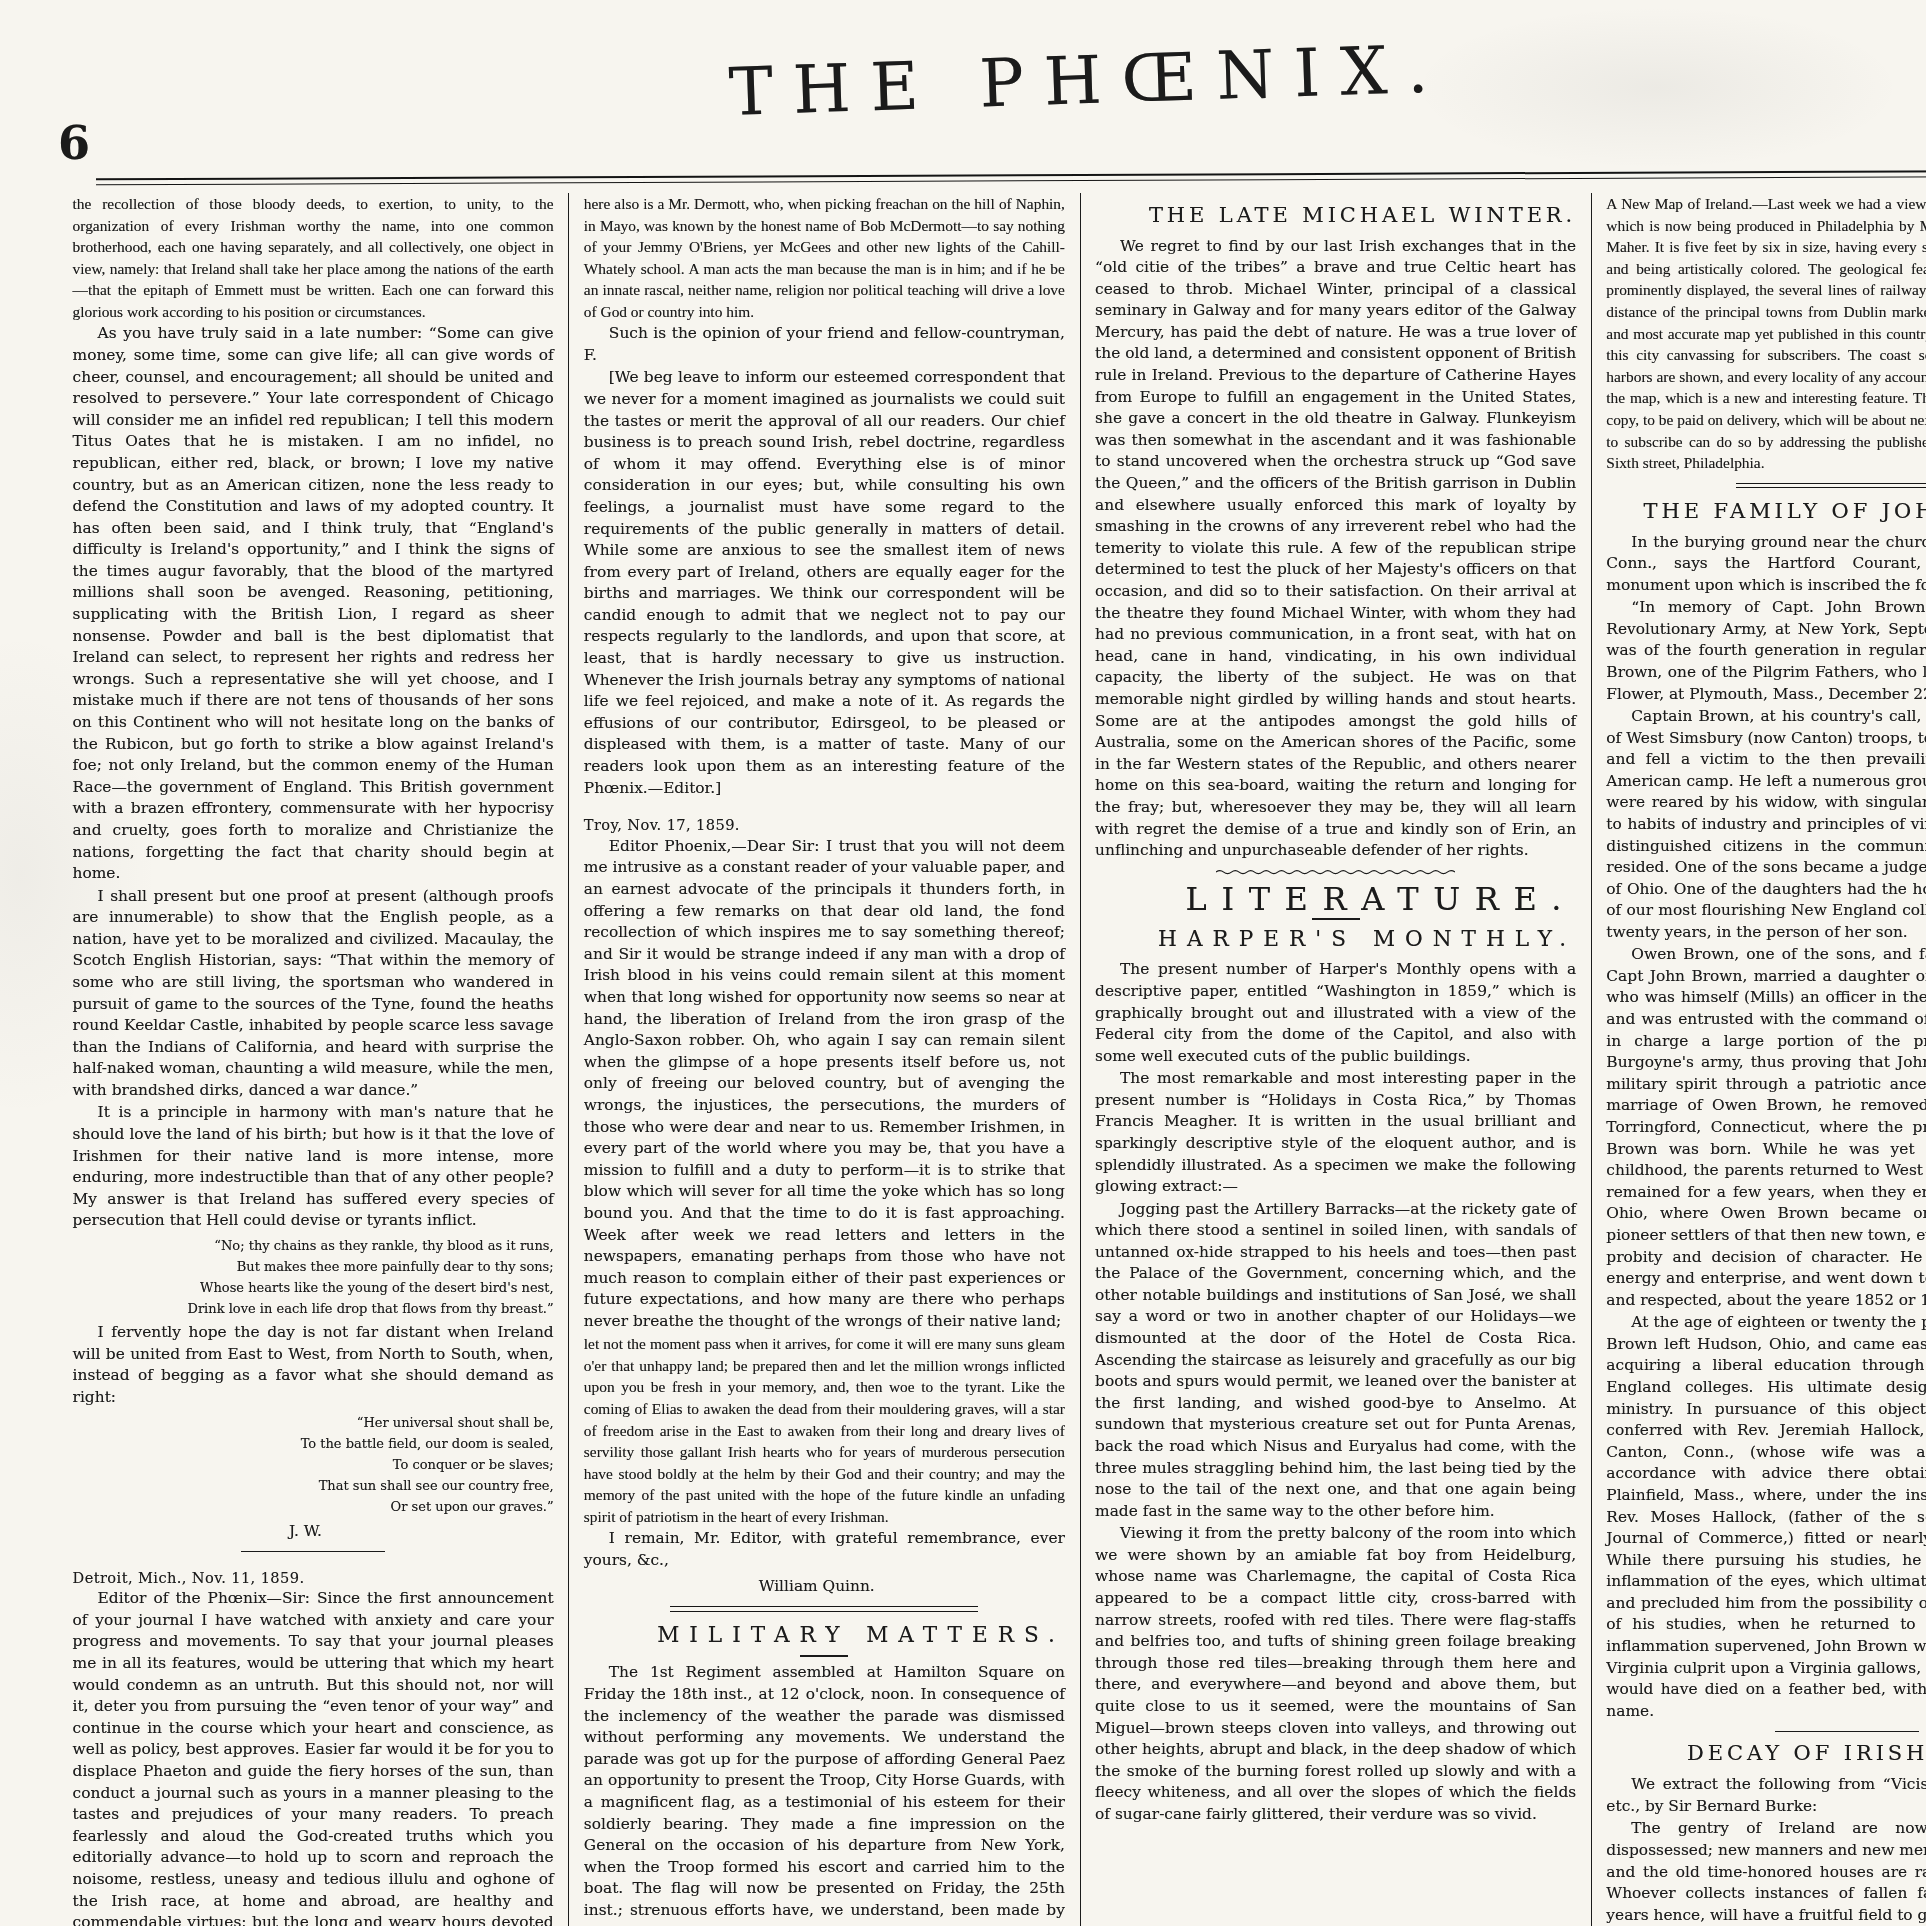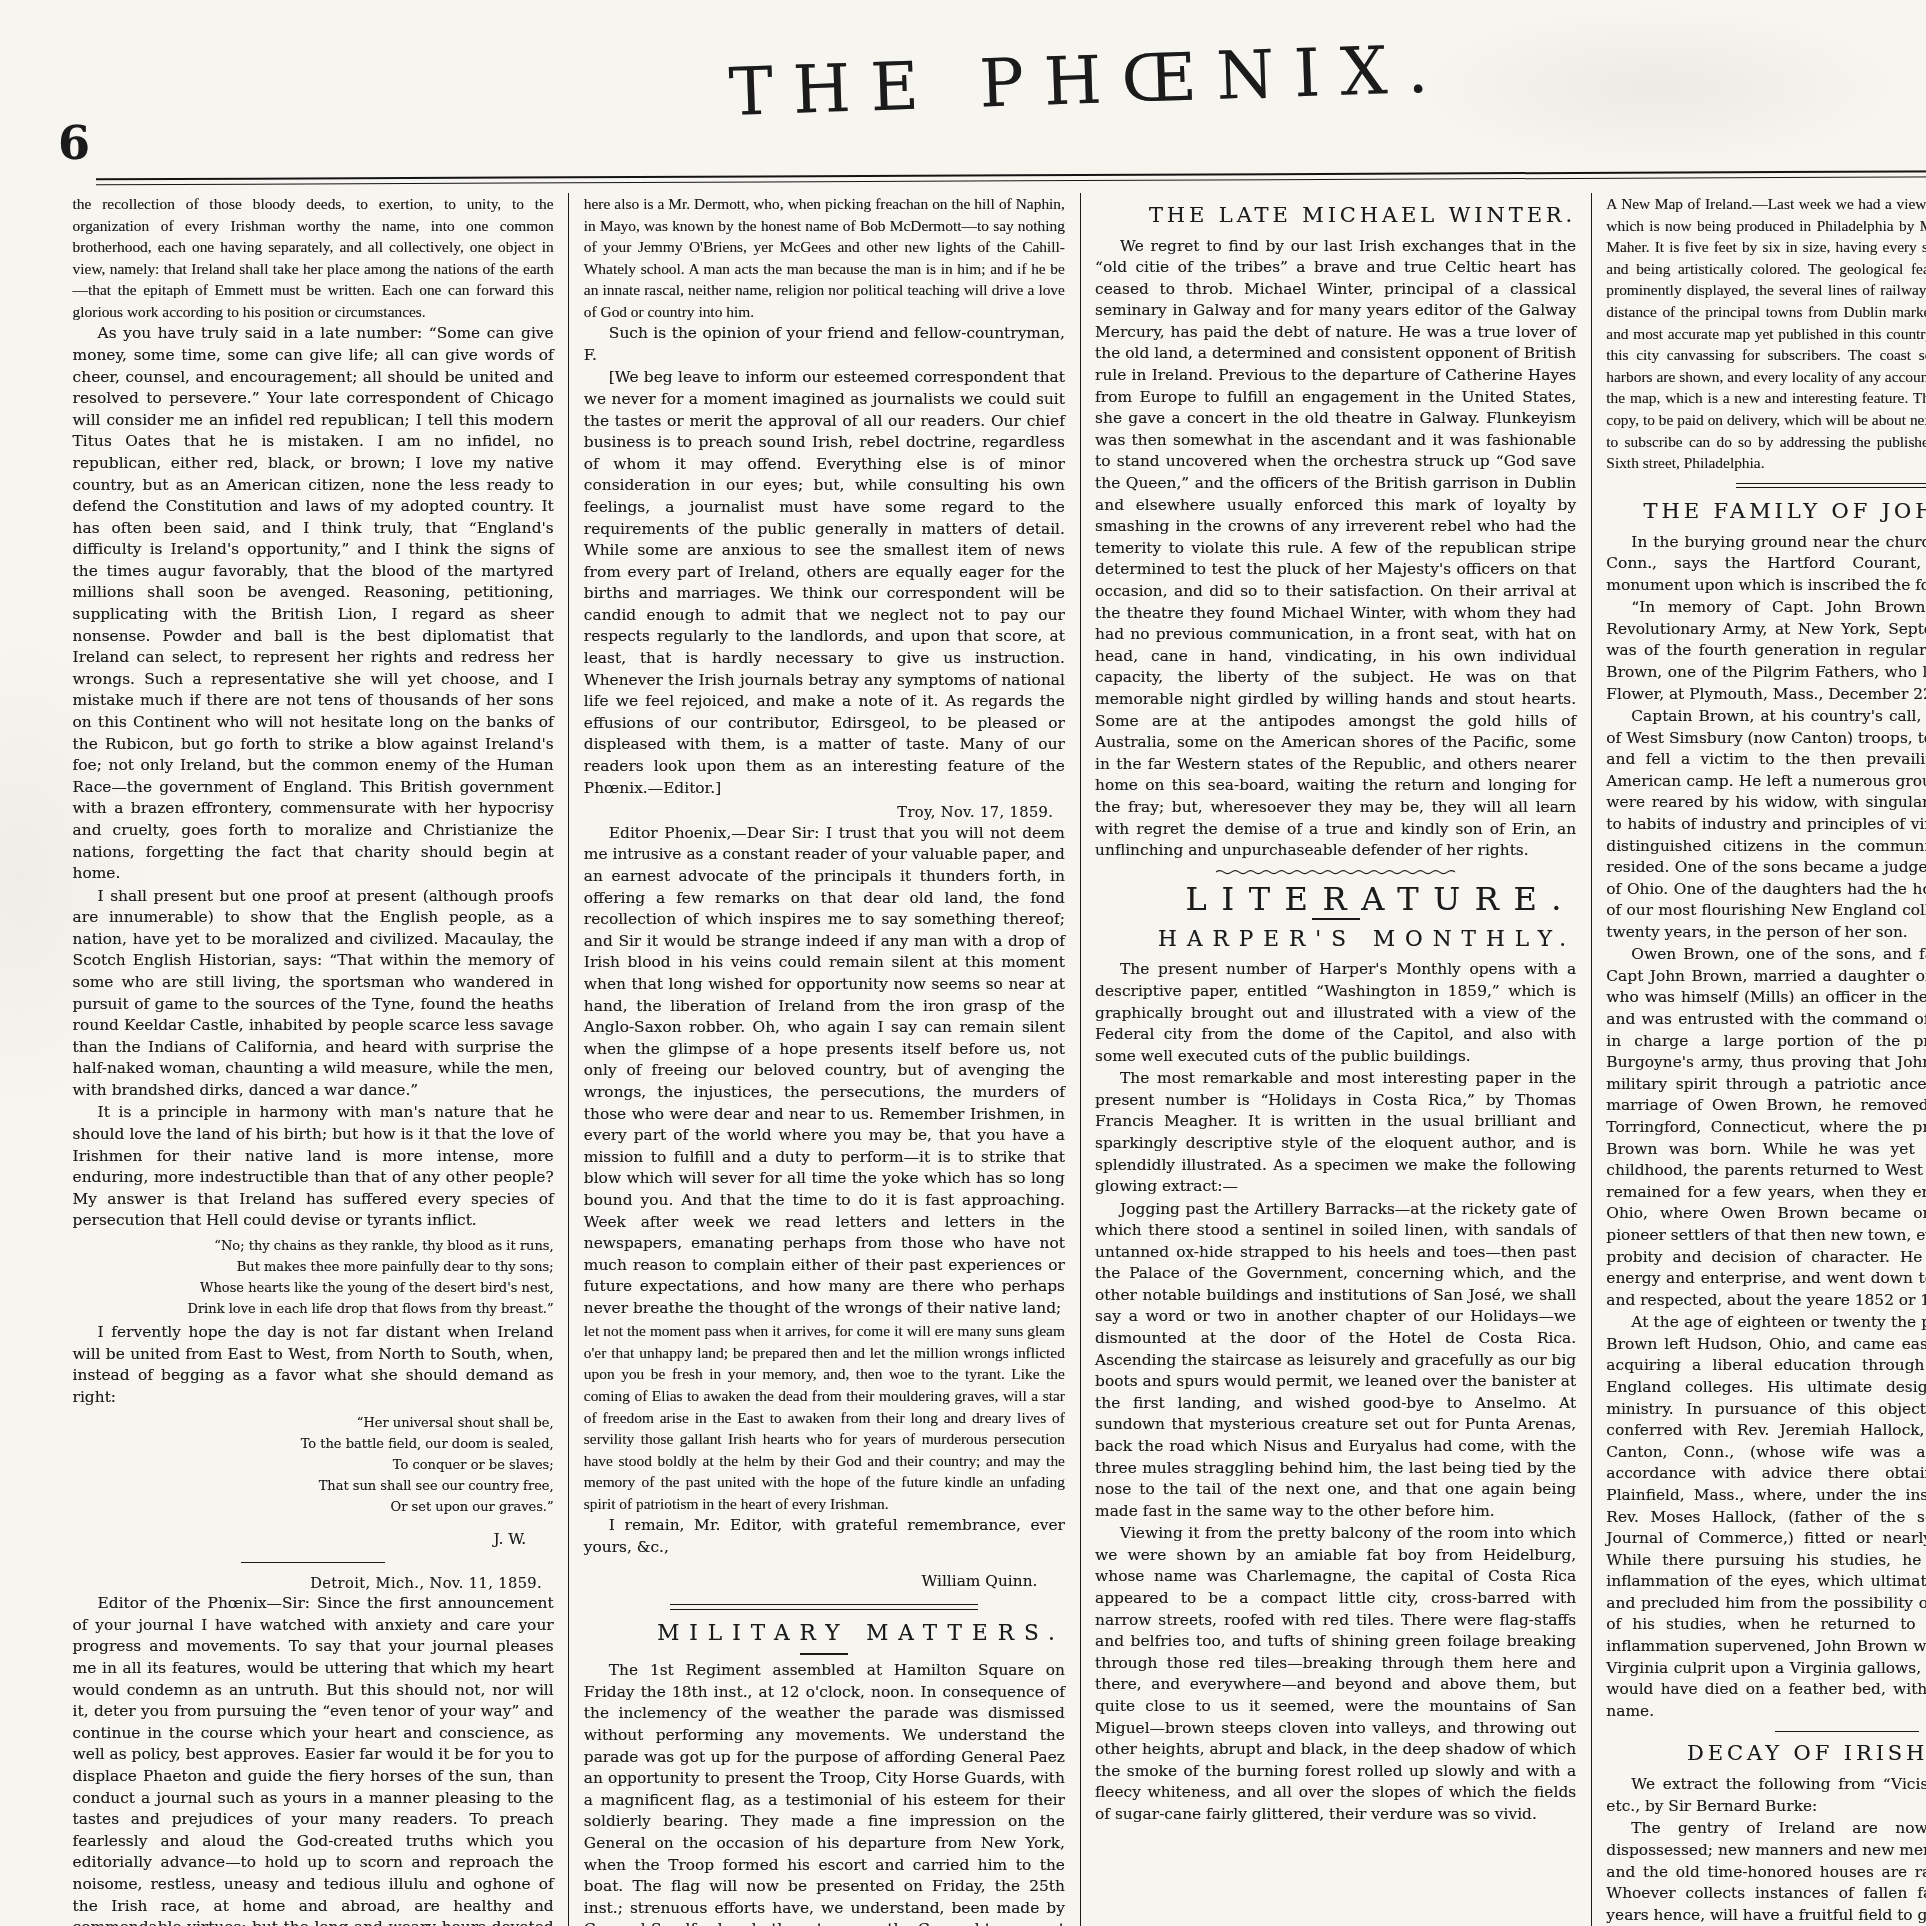--- a/index.html
+++ b/index.html
@@ -26,22 +26,22 @@
   .masthead-rule{
     position:absolute;left:96px;right:31px;top:174px;height:3.9px;
     border-top:2.3px solid #141414;border-bottom:1.5px solid #141414;
     transform:rotate(-0.25deg);
   }
   .columns{position:absolute;left:58px;top:193px;right:23px;bottom:3.9px;display:flex;}
   .col{flex:1 1 0;padding:0 14.6px;overflow:hidden;position:relative;}
   .col.vr{border-right:1.2px solid #1c1c1c;}
   .para{font-size:15.4px;line-height:21.6px;text-align:justify;text-indent:25px;margin:0 0 0.8px 0;}
   .para.noindent{text-indent:0;font-family:Liberation Serif, serif;}
-  .dateline{font-size:14.6px;line-height:21.6px;text-align:right;padding-right:11.6px;margin:2px 0 0 0;letter-spacing:0.4px;}
-  .signature{font-size:15.4px;line-height:21.6px;text-align:right;padding-right:15.4px;margin:12px;}
+  .dateline{font-size:14.6px;line-height:21.6px;text-align:left;padding-right:11.6px;margin:15px 0 0 0;letter-spacing:0.4px;}
+  .signature{font-size:15.4px;line-height:21.6px;text-align:center;padding-right:15.4px;margin:4px;}
   .poem{margin:3.1px 0 3.1px 58px;}
   .poem-line{font-size:13px;line-height:21px;text-align:right;margin:0;}
   .sec-heading{font-size:21px;line-height:27px;text-align:right;letter-spacing:3.9px;margin:8.5px 0 7px 0;font-weight:500;}
   .sec-heading.big{font-size:32px;letter-spacing:14.6px;margin:10px 0 3.9px 0;}
   .sec-heading.med{font-size:21.6px;letter-spacing:10px;}
   .rule-single{width:30%;margin:8.5px auto;border-top:1.9px solid #1a1a1a;}
   .rule-short{width:10%;margin:5.4px auto;border-top:2.7px solid #1a1a1a;}
   .rule-double{width:46%;margin:9.2px auto;height:3.5px;border-top:1.5px solid #161616;border-bottom:1.2px solid #161616;}
   .rule-double.wide{width:64%;}
   .wavy{display:block;margin:7.7px auto 2.3px auto;}

